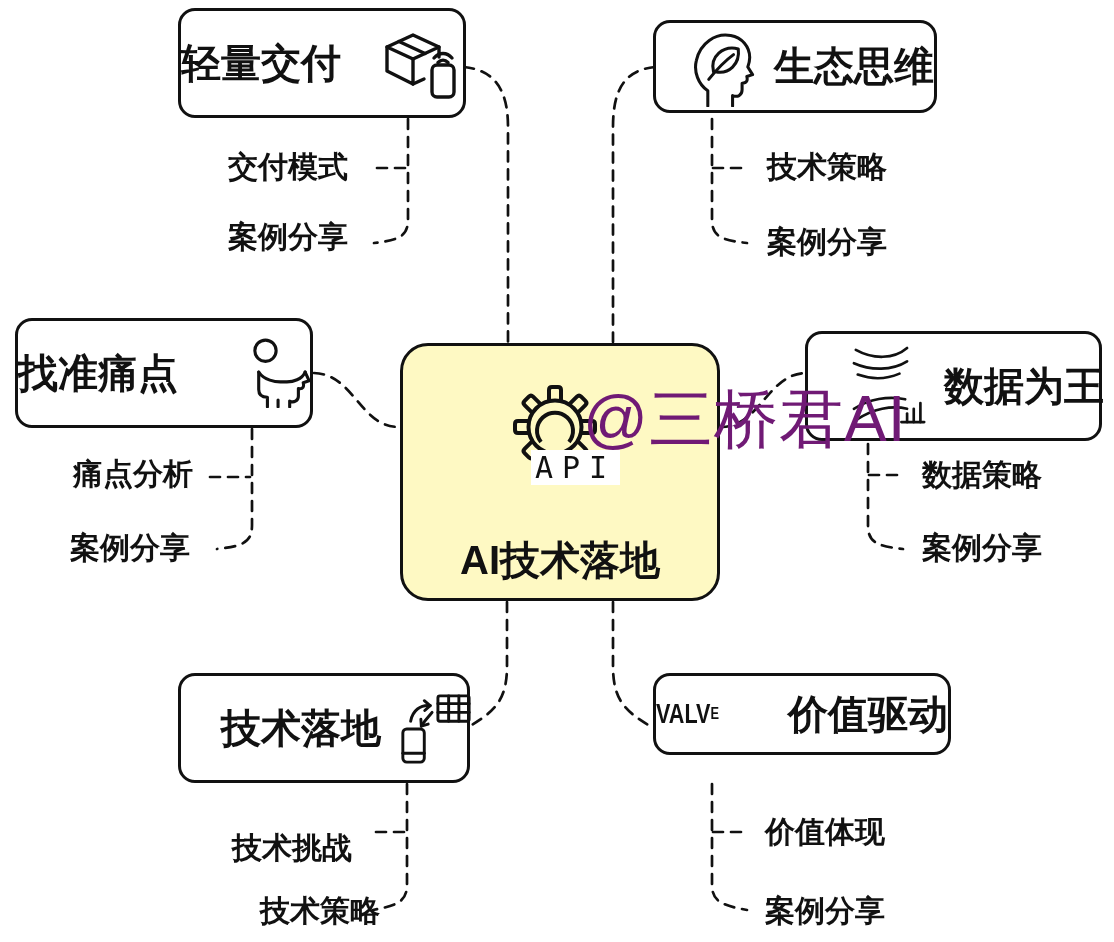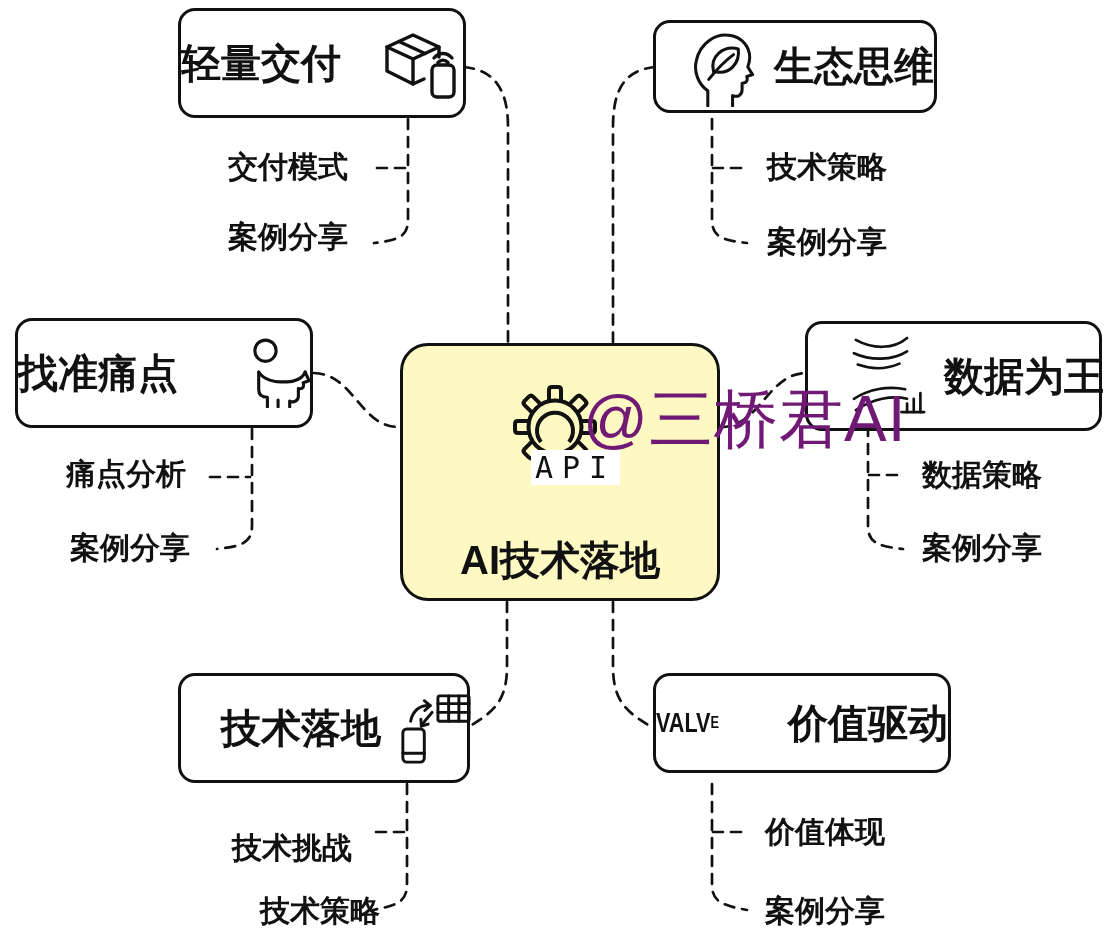--- a/index.html
+++ b/index.html
@@ -134,21 +134,21 @@
       <svg width="60" height="70" viewBox="0 0 62 72" fill="none" stroke="#111" stroke-width="3.2" stroke-linejoin="round" stroke-linecap="round">
         <circle cx="16" cy="13" r="11"></circle>
         <path d="M 9 35 C 14 43 26 46 35 45 C 45 46 54 42 57 35"></path>
         <path d="M 9 35 L 9 53 C 9 59 13 61 18 61 L 18 71"></path>
         <path d="M 57 35 L 61 44 L 55 46 C 56 50 55 53 50 52 L 50 60 C 50 65 45 67 41 65 L 41 71"></path>
         <path d="M 29 64 L 29 71"></path>
       </svg>
     </span>
   </div>
 
-  <div class="node" style="left:805px;top:321px;width:297px;height:110px;padding-left:44px;">
+  <div class="node" style="left:805px;top:331px;width:297px;height:110px;padding-left:44px;">
     <span class="icn">
       <svg width="76" height="84" viewBox="0 0 80 88" fill="none" stroke="#111" stroke-width="2.8" stroke-linejoin="round" stroke-linecap="round">
         <path d="M 4 6 C 22 16 44 16 58 4"></path>
         <path d="M 2 20 C 20 28 42 28 58 18"></path>
         <path d="M 6 32 C 20 37 36 37 50 31"></path>
         <path d="M 2 68 C 18 58 38 54 56 58"></path>
         <path d="M 4 80 C 22 68 42 64 58 68"></path>
         <path d="M 52 82 L 76 82"></path>
         <path d="M 58 82 L 58 73"></path>
         <path d="M 65 82 L 65 68"></path>
@@ -172,35 +172,35 @@
         <path d="M 14 32 C 16 21 24 15 34 16"></path>
         <path d="M 34 16 L 28 11"></path>
         <path d="M 34 16 L 28.5 21"></path>
         <path d="M 36 23 C 32 28 28 32 25 37"></path>
         <path d="M 25 37 L 24.5 30"></path>
         <path d="M 25 37 L 32 35"></path>
       </svg>
     </span>
   </div>
 
-  <div class="node" style="left:653px;top:673px;width:298px;height:100px;">
+  <div class="node" style="left:653px;top:673px;width:298px;height:82px;">
     <span class="icn valve">
         <span>VALV</span>
         <sup>E</sup>
       </span>
     <span>价值驱动</span>
   </div>
 
   <div class="sub" style="left:228px;top:152px;">交付模式</div>
   <div class="sub" style="left:228px;top:222px;">案例分享</div>
 
   <div class="sub" style="left:767px;top:152px;">技术策略</div>
   <div class="sub" style="left:767px;top:227px;">案例分享</div>
 
-  <div class="sub" style="left:66px;top:459px;">痛点分析</div>
+  <div class="sub" style="left:73px;top:459px;">痛点分析</div>
   <div class="sub" style="left:70px;top:533px;">案例分享</div>
 
   <div class="sub" style="left:922px;top:460px;font-family:Liberation Serif, serif;">数据策略</div>
   <div class="sub" style="left:922px;top:533px;">案例分享</div>
 
   <div class="sub" style="left:232px;top:817px;margin-top:16px;">技术挑战</div>
   <div class="sub" style="left:232px;top:896px;margin-left:28px;">技术策略</div>
 
   <div class="sub" style="left:765px;top:817px;">价值体现</div>
   <div class="sub" style="left:765px;top:896px;">案例分享</div>

